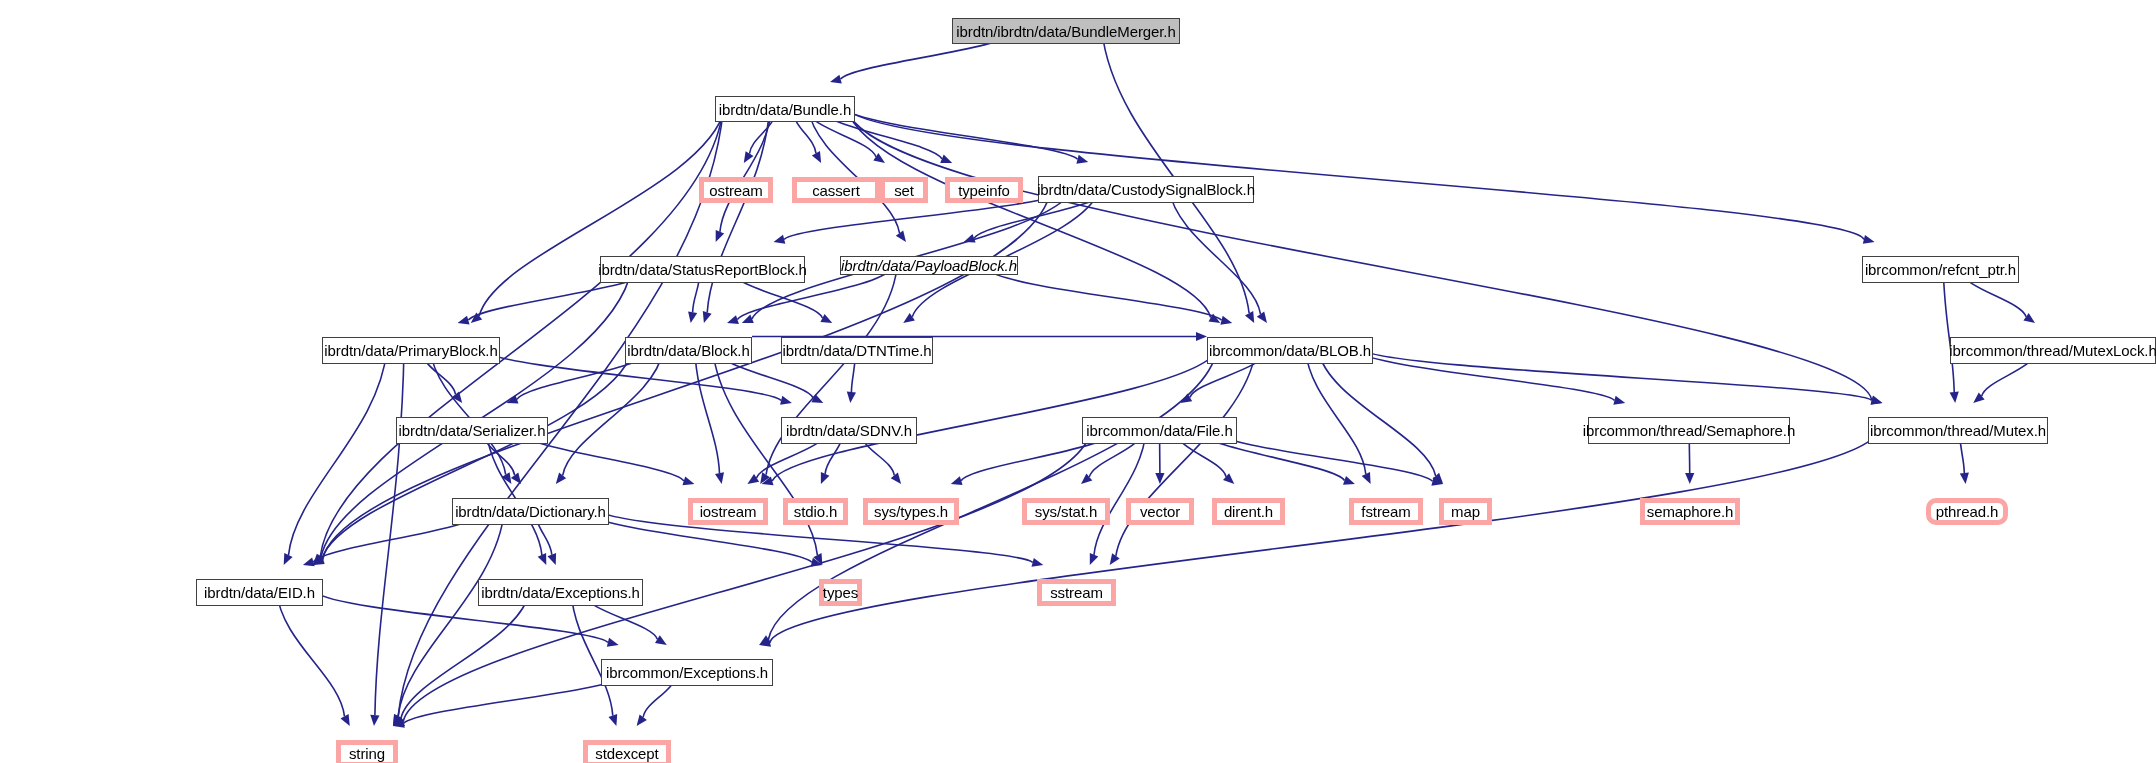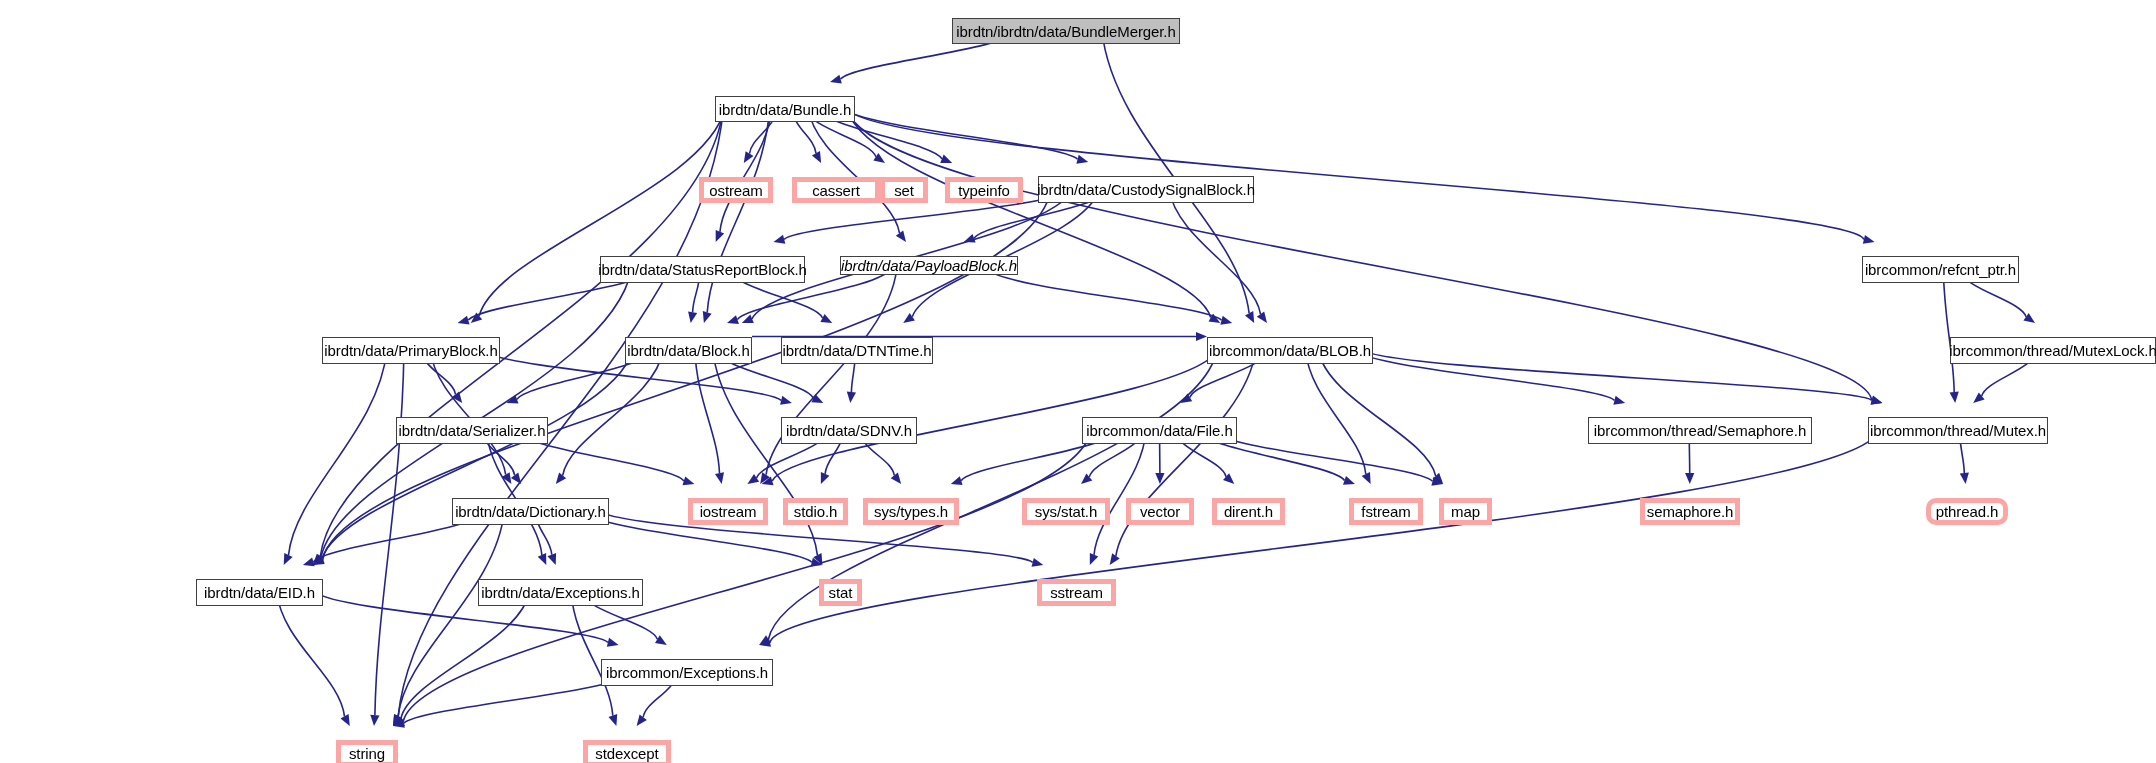--- a/index.html
+++ b/index.html
@@ -242,34 +242,34 @@
       <div class="node hdr" style="left: 600px; top: 242px; width: 205px; height: 27px;">ibrdtn/data/StatusReportBlock.h</div>
       <div class="node hdr" style="left: 840px; top: 242px; width: 178px; height: 19px; font-style: italic;">ibrdtn/data/PayloadBlock.h</div>
       <div class="node hdr" style="left: 322px; top: 323px; width: 178px; height: 27px;">ibrdtn/data/PrimaryBlock.h</div>
       <div class="node hdr" style="left: 625px; top: 323px; width: 127px; height: 27px;">ibrdtn/data/Block.h</div>
       <div class="node hdr" style="left: 781px; top: 323px; width: 152px; height: 27px;">ibrdtn/data/DTNTime.h</div>
       <div class="node hdr" style="left: 1207px; top: 323px; width: 166px; height: 27px;">ibrcommon/data/BLOB.h</div>
       <div class="node hdr" style="left: 1950px; top: 323px; width: 206px; height: 27px;">ibrcommon/thread/MutexLock.h</div>
       <div class="node hdr" style="left: 396px; top: 403px; width: 152px; height: 27px;">ibrdtn/data/Serializer.h</div>
       <div class="node hdr" style="left: 781px; top: 403px; width: 136px; height: 27px;">ibrdtn/data/SDNV.h</div>
       <div class="node hdr" style="left: 1082px; top: 403px; width: 155px; height: 27px;">ibrcommon/data/File.h</div>
-      <div class="node hdr" style="left: 1588px; top: 403px; width: 224px; height: 27px;">ibrcommon/thread/Semaphore.h</div>
+      <div class="node hdr" style="left: 1588px; top: 403px; width: 202px; height: 27px;">ibrcommon/thread/Semaphore.h</div>
       <div class="node hdr" style="left: 1868px; top: 403px; width: 180px; height: 27px;">ibrcommon/thread/Mutex.h</div>
       <div class="node hdr" style="left: 452px; top: 484px; width: 157px; height: 27px;">ibrdtn/data/Dictionary.h</div>
       <div class="node std" style="left: 688px; top: 484px; width: 80px; height: 27px;">iostream</div>
       <div class="node std" style="left: 783px; top: 484px; width: 65px; height: 27px;">stdio.h</div>
       <div class="node std" style="left: 863px; top: 484px; width: 96px; height: 27px;">sys/types.h</div>
       <div class="node std" style="left: 1022px; top: 484px; width: 88px; height: 27px;">sys/stat.h</div>
       <div class="node std" style="left: 1126px; top: 484px; width: 68px; height: 27px;">vector</div>
       <div class="node std" style="left: 1212px; top: 484px; width: 73px; height: 27px;">dirent.h</div>
       <div class="node std" style="left: 1349px; top: 484px; width: 74px; height: 27px;">fstream</div>
       <div class="node std" style="left: 1439px; top: 484px; width: 53px; height: 27px;">map</div>
       <div class="node std" style="left: 1640px; top: 484px; width: 100px; height: 27px;">semaphore.h</div>
       <div class="node std" style="left: 1926px; top: 484px; width: 82px; height: 27px; border-radius: 10px;">pthread.h</div>
       <div class="node hdr" style="left: 196px; top: 565px; width: 127px; height: 27px;">ibrdtn/data/EID.h</div>
       <div class="node hdr" style="left: 478px; top: 565px; width: 165px; height: 27px;">ibrdtn/data/Exceptions.h</div>
-      <div class="node std" style="left: 819px; top: 565px; width: 43px; height: 27px;">stat</div>
+      <div class="node std" style="left: 819px; top: 565px; width: 43px; height: 27px;">types</div>
       <div class="node std" style="left: 1037px; top: 565px; width: 79px; height: 27px;">sstream</div>
       <div class="node hdr" style="left: 601px; top: 645px; width: 172px; height: 27px;">ibrcommon/Exceptions.h</div>
       <div class="node std" style="left: 336px; top: 726px; width: 62px; height: 27px;">string</div>
       <div class="node std" style="left: 583px; top: 726px; width: 88px; height: 27px;">stdexcept</div>
     </div>
 </div>
 
 </body></html>

